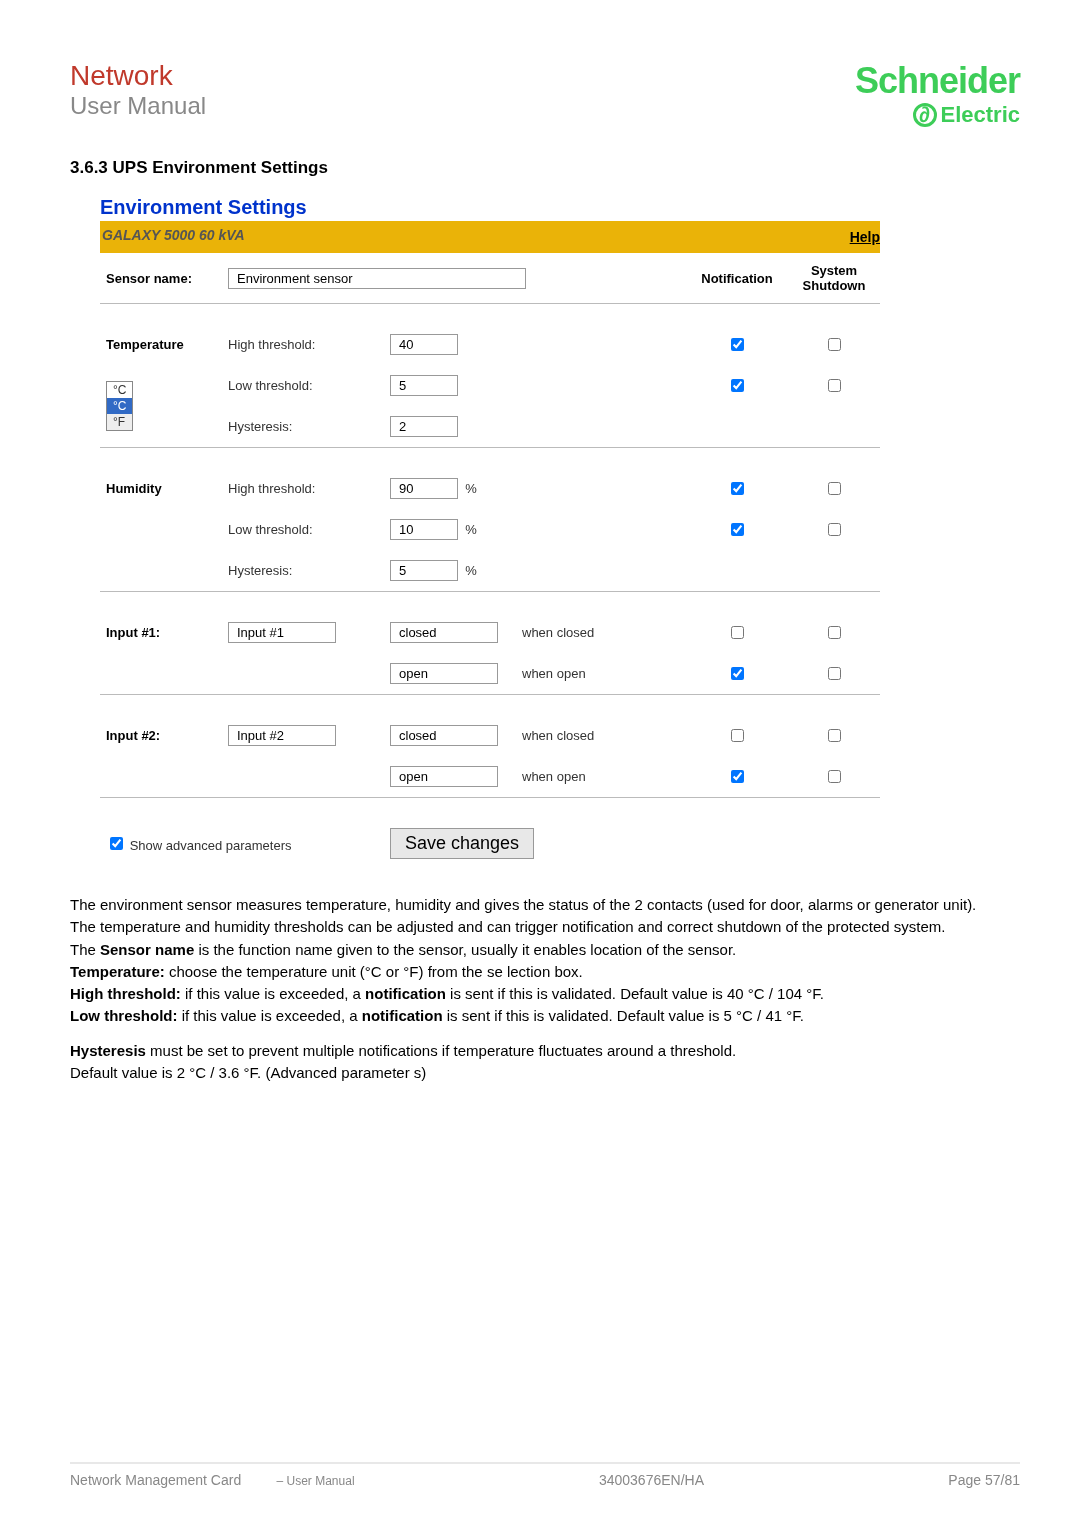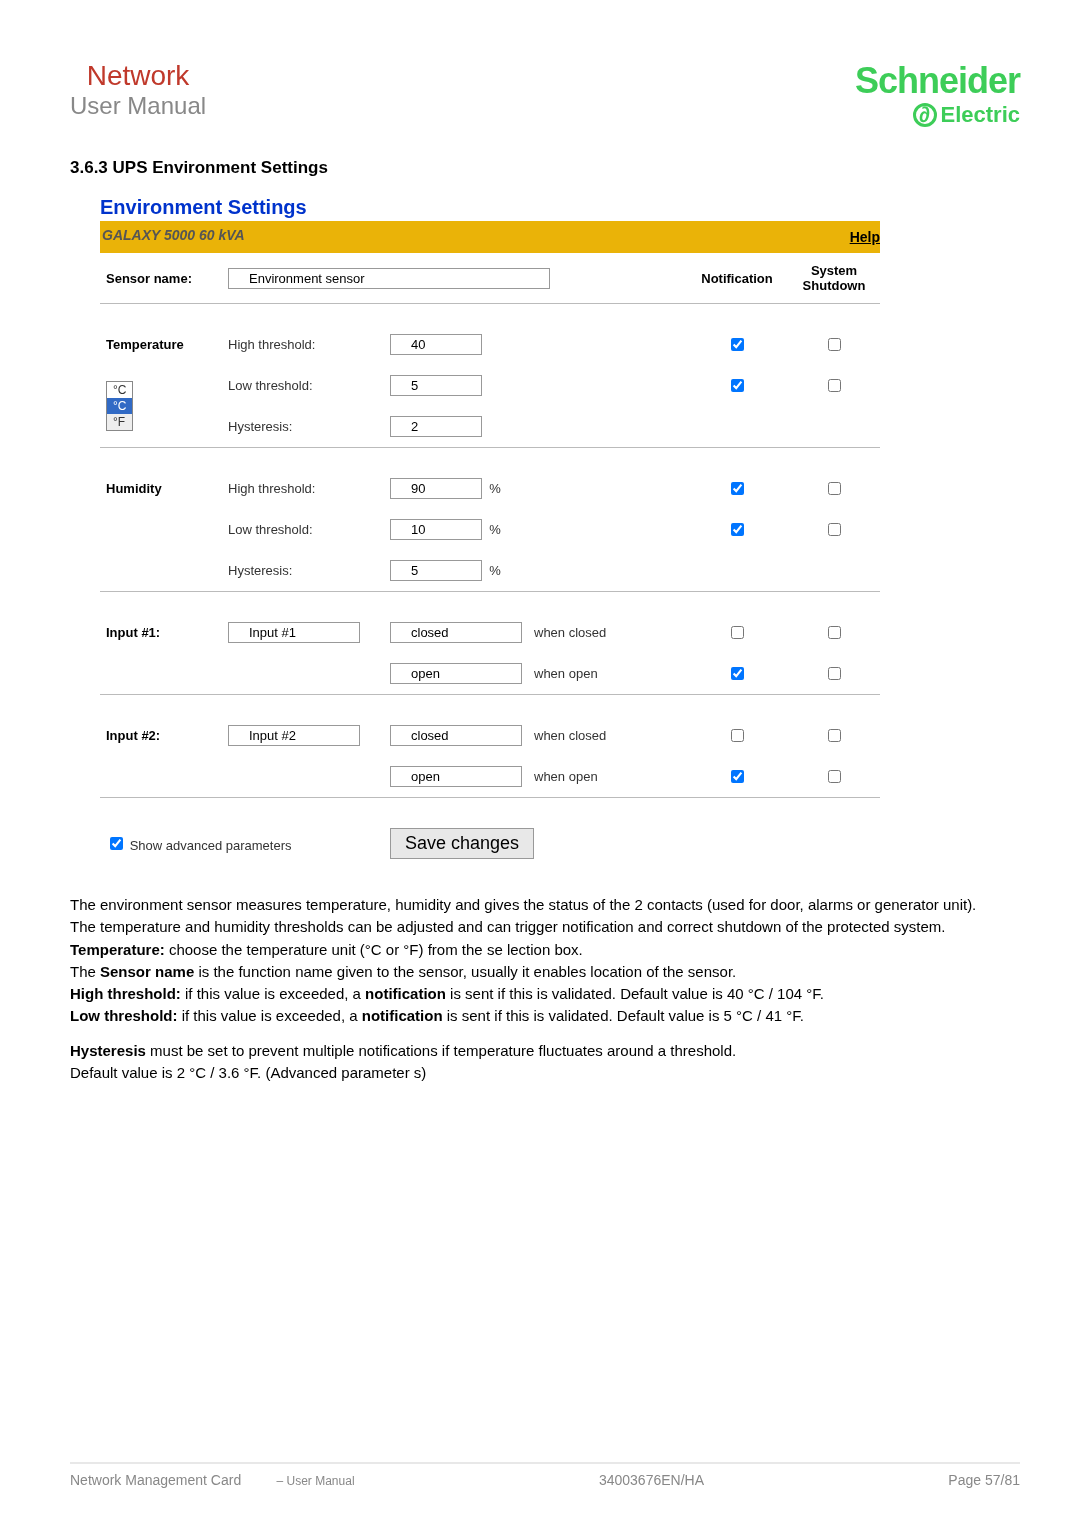--- a/index.html
+++ b/index.html
@@ -15,21 +15,20 @@
   .page {
     padding: 60px 60px 40px 70px;
     box-sizing: border-box;
     height: 1528px;
     position: relative;
   }
   .header {
     display: flex;
     justify-content: space-between;
     align-items: flex-start;
-    text-align: center;
   }
   .header-left .line1 { color: #c0392b; font-size: 28px; font-weight: 400; }
   .header-left .line2 { color: #c0392b; font-size: 28px; font-weight: 400; }
   .header-left .line3 { color: #888; font-size: 24px; }
   .logo { display: flex; flex-direction: column; align-items: flex-end; }
   .logo .schneider { color: #3DCD58; font-weight: 900; font-size: 36px; letter-spacing: -1px; }
   .logo .electric { color: #3DCD58; font-weight: 700; font-size: 22px; display:flex; align-items:center; gap:4px;}
   .logo .electric .sym { border:3px solid #3DCD58; border-radius:50%; width:18px; height:18px; display:inline-flex; align-items:center; justify-content:center; font-style:italic; font-weight:900;}
   h3.section-num { font-size: 17px; font-weight: bold; margin: 30px 0 6px 0; }
   .subsection { font-style: italic; font-size: 16px; margin: 12px 0 20px 0; }
@@ -44,21 +43,21 @@
     font-size: 13px;
     color: #333;
   }
   table.env td, table.env th {
     padding: 10px 6px;
     vertical-align: middle;
     text-align: left;
   }
   table.env th.head { font-weight: bold; color:#000; font-size:13px; }
   .sep td { border-top: 1px solid #bbb; padding:0; height:0; }
-  input.txt { font-family: inherit; font-size:13px; padding:2px 20px; border:1px solid #999; background:#fff; }
+  input.txt { font-family: inherit; font-size:13px; padding:2px 8px; border:1px solid #999; background:#fff; }
   input.txt.long { width: 280px; }
   input.txt.med { width: 90px; }
   input.txt.short { width: 50px; }
   .cb { width:13px; height:13px; }
   .unit-sel { border:1px solid #888; font-size:12px; display:inline-block; }
   .unit-sel .row { display:block; padding:1px 6px; }
   .unit-sel .sel { background:#316AC5; color:#fff; }
   .unit-sel .open { background:#eee; }
   .center { text-align:center !important; }
   .save-btn { background:#e8e8e8; border:1px solid #999; padding:4px 14px; font-size:18px; }
@@ -230,22 +229,22 @@
         <td></td>
             <td></td>
       </tr>
     </tbody>
       </table>
   </div>
 
   <div class="body-text">
     <p>The environment sensor measures temperature, humidity and gives the status of the 2 contacts (used for door, alarms or generator unit).</p>
     <p>The temperature and humidity thresholds can be adjusted and can trigger notification and correct shutdown of the protected system.</p>
+    <p><span>The </span><span class="b">Sensor name</span><span> is the function name given to the sensor, usually it enables location of the sensor.</span></p>
     <p><span class="b">Temperature:</span><span> choose the temperature unit (°C or °F)  from the se  lection box.</span></p>
-    <p><span>The </span><span class="b">Sensor name</span><span> is the function name given to the sensor, usually it enables location of the sensor.</span></p>
     <p><span class="b">High threshold:</span><span> if this value is exceeded, a </span><span class="b">notification</span><span> is sent if this is validated. Default value is 40 °C / 104 °F.</span></p>
     <p><span class="b">Low threshold:</span><span> if this value is exceeded, a </span><span class="b">notification</span><span> is sent if this is validated. Default value is 5 °C / 41 °F.</span></p>
     <p style="margin-top:14px;"><span class="b">Hysteresis</span><span> must be set to prevent multiple notifications if temperature fluctuates around a threshold.</span></p>
     <p>Default value is 2 °C / 3.6 °F. (Advanced parameter  s)</p>
   </div>
 
   <div class="footer">
     <span><span>Network Management Card</span><span class="um"> – User Manual</span></span>
     <span>34003676EN/HA</span>
     <span>Page 57/81</span>

